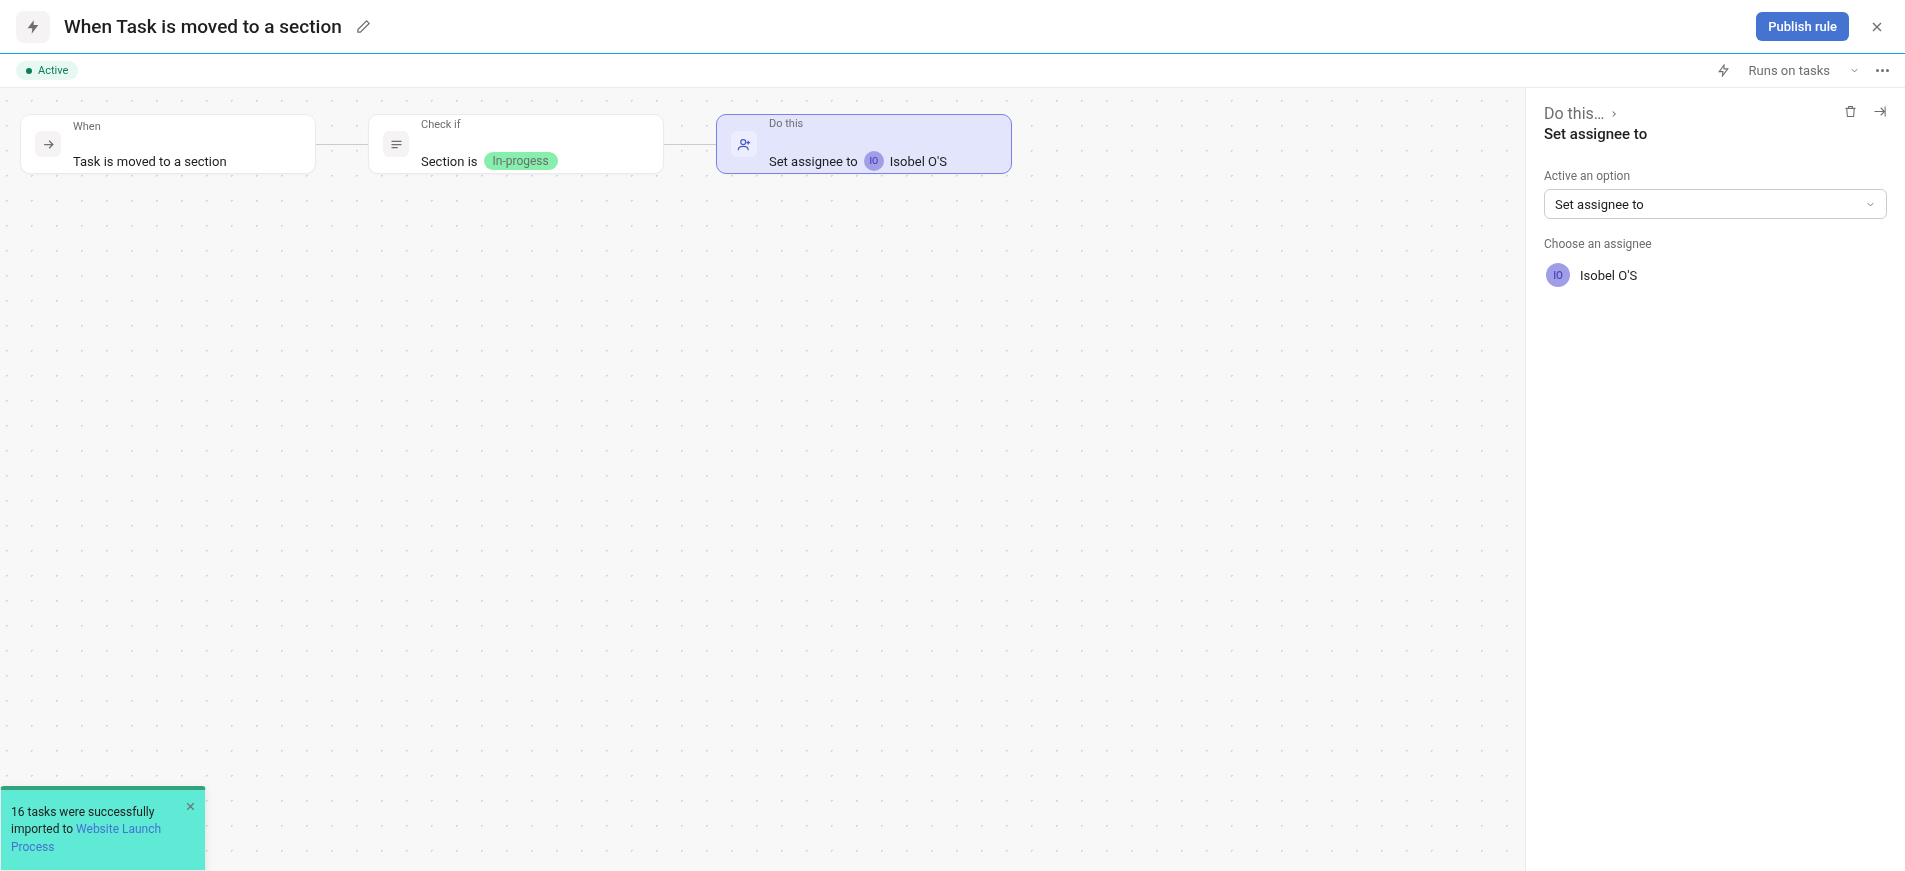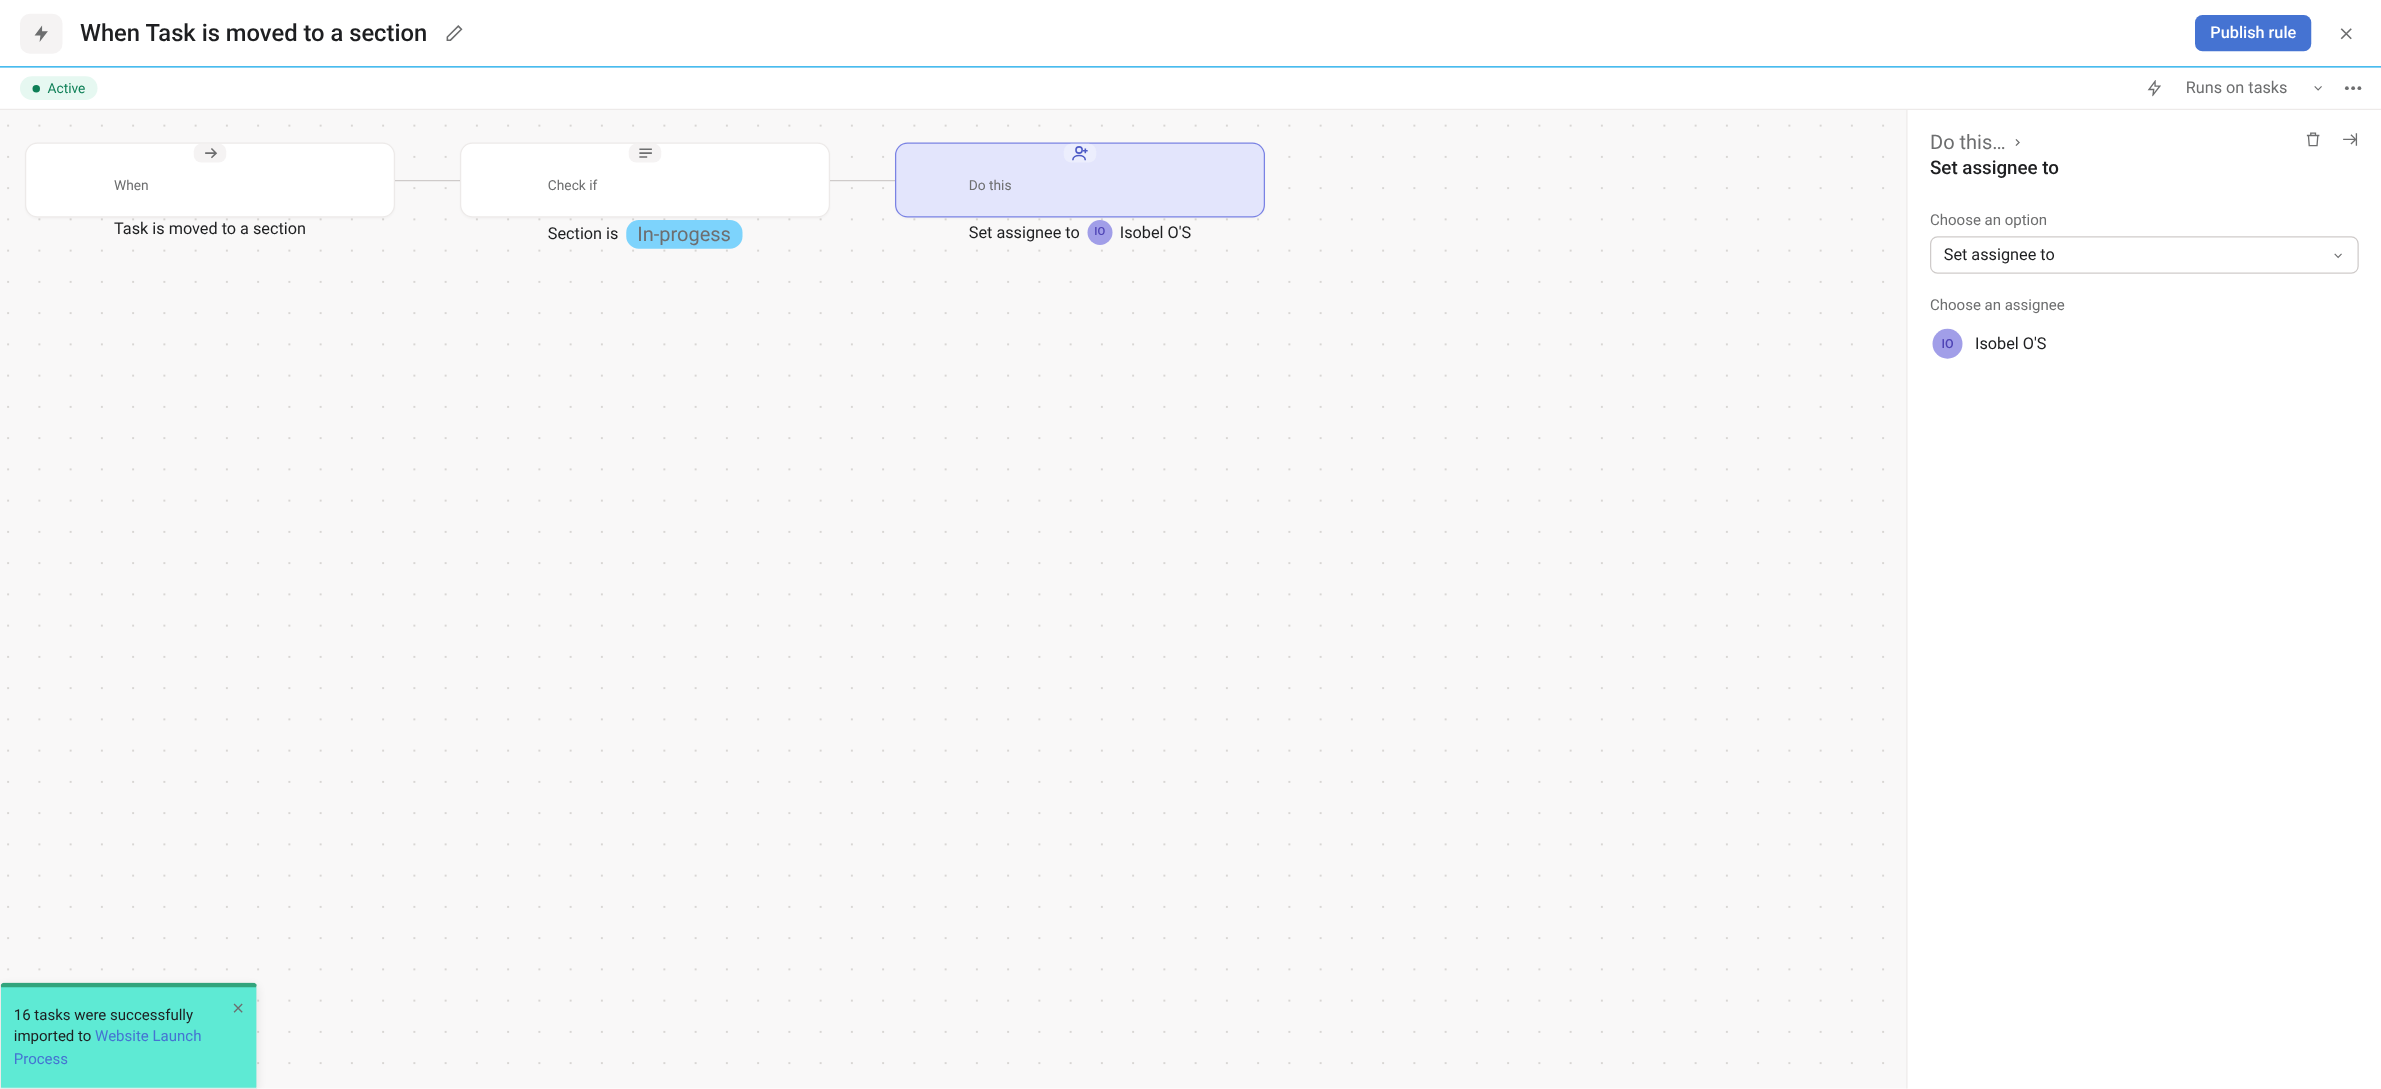--- a/index.html
+++ b/index.html
@@ -23,28 +23,28 @@
   .more-dots span{width:3px;height:3px;background:#6d6e6f;border-radius:50%;}
   
   .canvas{position:absolute;top:88px;left:0;right:380px;bottom:0;
     background-color:#f9f8f8;
     background-image:radial-gradient(circle,#d8d6d4 1px,transparent 1px);
     background-size:25px 25px;
     background-position:-6px 0px;
     padding:26px 20px;
   }
   .flow{display:flex;align-items:center;}
-  .card{background:#fff;border:1px solid #edeae9;border-radius:10px;width:296px;height:60px;display:flex;align-items:center;padding:0 14px;gap:12px;box-shadow:0 1px 2px rgba(0,0,0,0.03);flex-direction:column;}
+  .card{background:#fff;border:1px solid #edeae9;border-radius:10px;width:296px;height:60px;display:flex;align-items:center;padding:0 14px;gap:12px;box-shadow:0 1px 2px rgba(0,0,0,0.03);}
   .card.selected{background:#e3e5fc;border:1.5px solid #7a82e4;}
   .card-icon{width:26px;height:26px;background:#f5f3f3;border-radius:6px;display:flex;align-items:center;justify-content:center;color:#6d6e6f;}
   .card.selected .card-icon{background:#eceefd;color:#4e5bc6;}
   .card-text{display:flex;flex-direction:column;gap:1px;}
   .card-label{font-size:11px;color:#6d6e6f;}
   .card-desc{font-size:13px;color:#1e1f21;display:flex;align-items:center;gap:6px;margin-top:20px;}
-  .section-chip{background:#7dd3fc;border-radius:10px;padding:2px 9px;font-size:16px;color:#6d6e6f;}
+  .section-chip{background:#86efac;border-radius:10px;padding:2px 9px;font-size:12px;color:#6d6e6f;}
   .avatar-sm{width:20px;height:20px;border-radius:50%;background:#a19ee8;color:#4e43b5;font-size:9px;display:inline-flex;align-items:center;justify-content:center;font-weight:500;}
   .connector{flex:0 0 52px;height:1px;background:#cfcbca;}
   
   .sidepanel{position:absolute;top:88px;right:0;bottom:0;width:380px;border-left:1px solid #edeae9;background:#fff;padding:16px 18px;}
   .sp-breadcrumb{display:flex;align-items:center;gap:4px;font-size:16px;color:#6d6e6f;margin-bottom:2px;}
   .sp-head{display:flex;justify-content:space-between;align-items:flex-start;}
   .sp-title{font-size:15px;font-weight:500;margin-bottom:18px;}
   .sp-actions{display:flex;gap:14px;color:#6d6e6f;}
   .sp-actions span{cursor:pointer;display:inline-flex;}
   .sp-section-label{font-size:12px;color:#6d6e6f;margin:8px 0 6px;}
@@ -174,21 +174,21 @@
           </svg>
       </span>
       <span>
         <svg width="15" height="15" viewBox="0 0 24 24" fill="none" stroke="#6d6e6f" stroke-width="1.7">
             <path d="M14 6l6 6-6 6M20 12H4"></path>
             <path d="M21 4v16"></path>
           </svg>
       </span>
     </div>
   </div>
-  <div class="sp-section-label">Choose an option</div>
+  <div class="sp-section-label">Active an option</div>
   <div class="sp-select">
     <span>Set assignee to</span>
     <svg width="11" height="11" viewBox="0 0 24 24" fill="none" stroke="#6d6e6f" stroke-width="2">
         <path d="M6 9l6 6 6-6"></path>
       </svg>
   </div>
   <div class="sp-section-label">Choose an assignee</div>
   <div class="sp-assignee">
     <span class="avatar-md">IO</span>
     <span>Isobel O'S</span>

